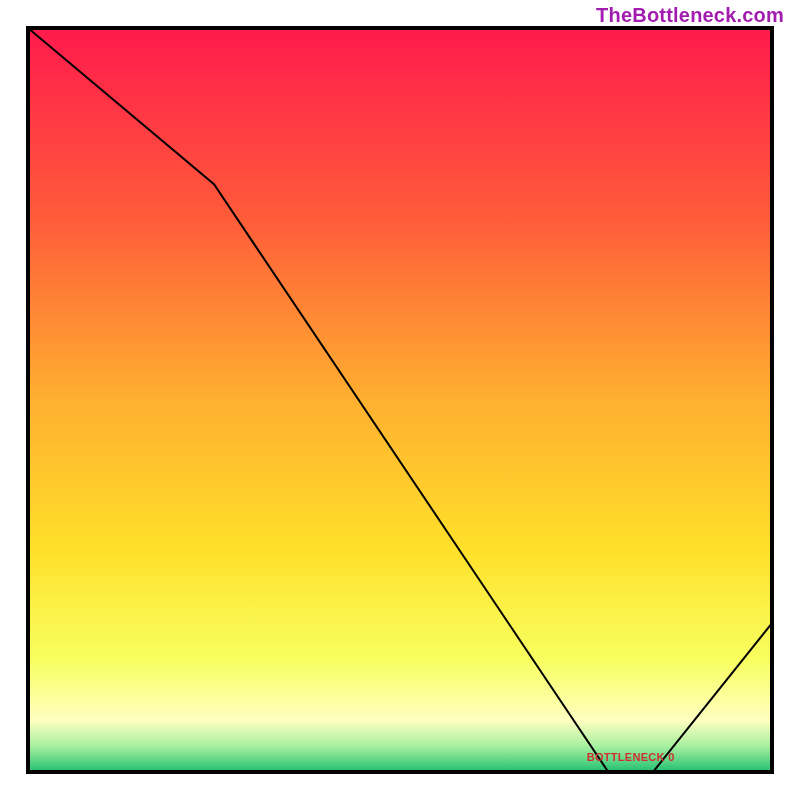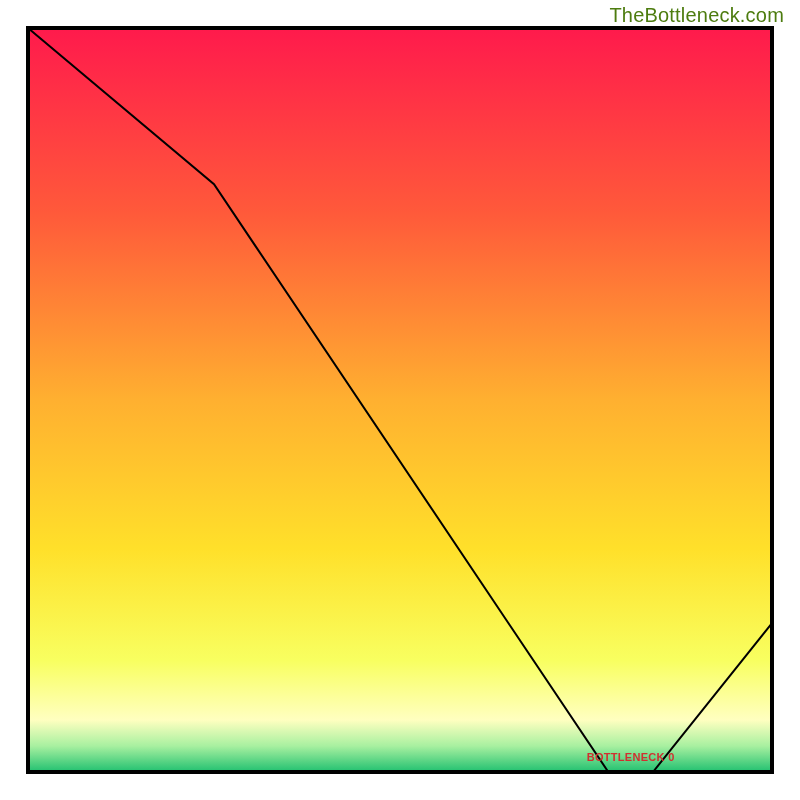--- a/index.html
+++ b/index.html
@@ -14,22 +14,22 @@
   .container {
     position: relative;
     width: 800px;
     height: 800px;
   }
   .watermark {
     position: absolute;
     top: 4px;
     right: 16px;
     font-size: 20px;
-    color: #4d7c0f;
-    font-weight: 400;
+    color: #a21caf;
+    font-weight: 700;
     letter-spacing: 0.2px;
   }
   svg.chart {
     position: absolute;
     left: 0;
     top: 0;
   }
   .annotation {
     font-size: 11px;
     fill: #d03030;

